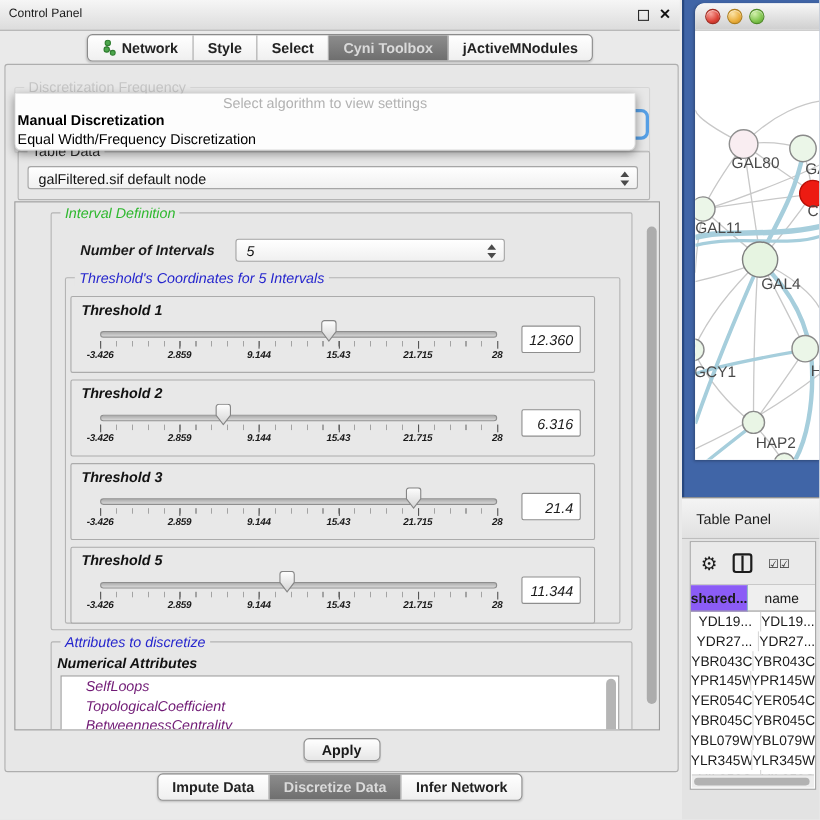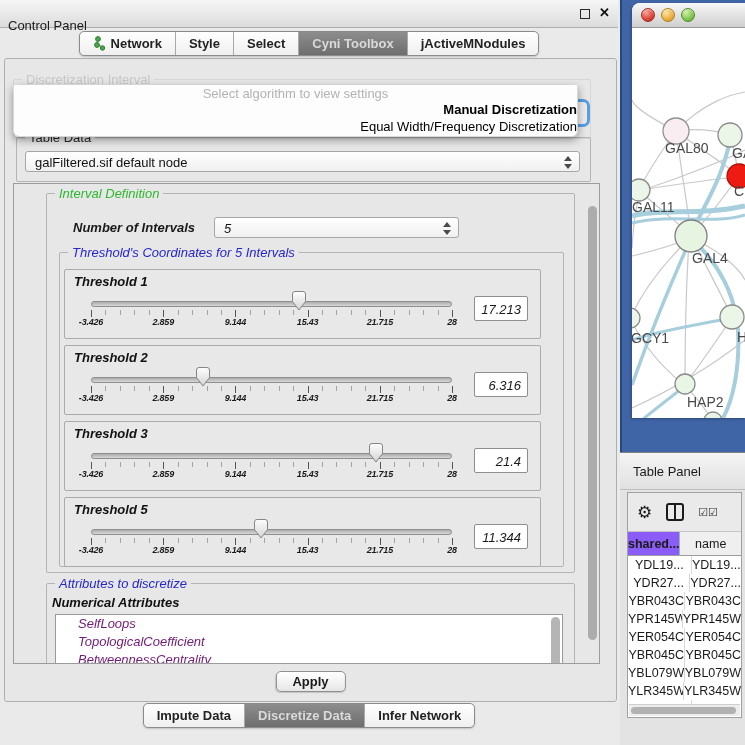--- a/index.html
+++ b/index.html
@@ -1,21 +1,21 @@
 <!DOCTYPE html>
 <html><head>
 <meta charset="utf-8">
 <style>
   html,body{margin:0;padding:0;}
   body{width:745px;height:745px;position:relative;overflow:hidden;background:#EAEAEA;
        font-family:"Liberation Sans",sans-serif;color:#1A1A1A;-webkit-user-select:none;}
   
   .cp-titlebar{position:absolute;left:0;top:0;width:618px;height:27px;
     background:linear-gradient(#F6F6F6,#DCDCDC);border-bottom:1px solid #ADADAD;}
-  .cp-title{position:absolute;left:8px;top:6px;font-size:13px;color:#1A1A1A;margin-top:12px;}
+  .cp-title{position:absolute;left:8px;top:6px;font-size:11px;color:#1A1A1A;}
   .float-ico{position:absolute;right:28px;top:9px;width:8px;height:8px;border:1.5px solid #2A2A2A;background:transparent;}
   .close-ico{position:absolute;right:8px;top:5px;font-size:13px;font-weight:700;color:#111;}
   
   .tabbar{position:absolute;left:0;width:618px;display:flex;justify-content:center;}
   .tabbar.top{top:31px;} .tabbar.bottom{top:703px;}
   .seg{display:inline-flex;border:1px solid #8B8B8B;border-radius:5px;overflow:hidden;
        background:linear-gradient(#FFFFFF,#EFEFEF);box-shadow:0 1px 2px rgba(0,0,0,0.18);}
   .seg-item{padding:4px 13px;font-size:13px;font-weight:700;color:#222;
        border-left:1px solid #A9A9A9;display:flex;align-items:center;gap:5px;white-space:nowrap;}
   .seg-item:first-child{border-left:none;}
@@ -35,21 +35,21 @@
   .combo .spin{position:absolute;right:7px;top:4px;width:8px;height:13px;}
   .combo .spin::before,.combo .spin::after{content:"";position:absolute;left:0;
     border-left:4px solid transparent;border-right:4px solid transparent;}
   .combo .spin::before{top:0;border-bottom:5px solid #4A4A4A;}
   .combo .spin::after{bottom:0;border-top:5px solid #4A4A4A;}
   
   .popup{position:absolute;left:13px;top:85px;width:565px;height:52px;background:#FDFDFD;
     z-index:20;border:1px solid #D8D8D8;border-top:none;border-radius:0 0 6px 6px;
     box-shadow:0 3px 9px rgba(0,0,0,0.38);box-sizing:border-box;padding-top:1px;}
   .popup-prompt{text-align:center;color:#B2B2B2;font-size:13px;height:15px;line-height:15px;}
-  .popup-item{font-size:13px;height:17px;line-height:17px;padding-left:2px;color:#000;text-align:right;}
+  .popup-item{font-size:13px;height:17px;line-height:17px;padding-left:2px;color:#000;}
   .popup-item.bold{font-weight:700;}
   .focus-frag{position:absolute;left:568px;top:99px;width:16px;height:22px;z-index:15;
     border:3px solid #569FE5;border-radius:7px;background:#ECECEC;}
   
   .viewport{position:absolute;left:8px;top:124px;width:585px;height:479px;
     border:1px solid #9C9C9C;overflow:hidden;background:#E7E7E7;font-style:italic;}
   .vp-thumb{position:absolute;right:2px;top:22px;width:9px;height:434px;background:#ACACAC;border-radius:5px;}
   .grp-interval{left:32px;top:9px;width:527px;height:378px;}
   .noi-row{position:absolute;left:26px;top:23px;display:flex;align-items:center;}
   .noi-label{font-weight:700;font-size:13px;width:128px;}
@@ -162,21 +162,21 @@
       </div>
       <div class="seg-item">
         <span>jActiveMNodules</span>
       </div>
     </div>
 </div>
 
 <div class="outer-panel">
 
   <div class="grp faint" style="left:8px;top:20px;width:576px;height:58px;">
-    <span class="grp-title">Discretization Interval</span>
+    <span class="grp-title">Discretization Frequency</span>
   </div>
 
   <div class="grp" style="left:11px;top:78px;width:573px;height:43px;">
     <span class="grp-title t-dark">Table Data</span>
     <div class="combo" style="position:absolute;left:8px;top:13px;width:555px;">
       <span>galFiltered.sif default node</span>
       <span class="spin"></span>
     </div>
   </div>
 
@@ -211,21 +211,21 @@
                   <span class="tickL" style="left: 20%;">2.859</span>
                   <div class="tickM" style="left: 40%;"></div>
                   <span class="tickL" style="left: 40%;">9.144</span>
                   <div class="tickM" style="left: 60%;"></div>
                   <span class="tickL" style="left: 60%;">15.43</span>
                   <div class="tickM" style="left: 80%;"></div>
                   <span class="tickL" style="left: 80%;">21.715</span>
                   <div class="tickM" style="left: 100%;"></div>
                   <span class="tickL" style="left: 100%;">28</span>
                 </div>
-      <div class="value-box">17.213</div>
+      <div class="value-box">12.360</div>
     </div>
   </div>
 
   <div class="th-panel">
     <div class="th-title">Threshold 2</div>
     <div class="th-row">
       <div class="slider">
         <div class="track"></div>
         <div class="ticks-minor"></div>
         <svg class="th-thumb" width="16" height="20" viewBox="0 0 16 20" style="left: calc(31% - 8px);">

